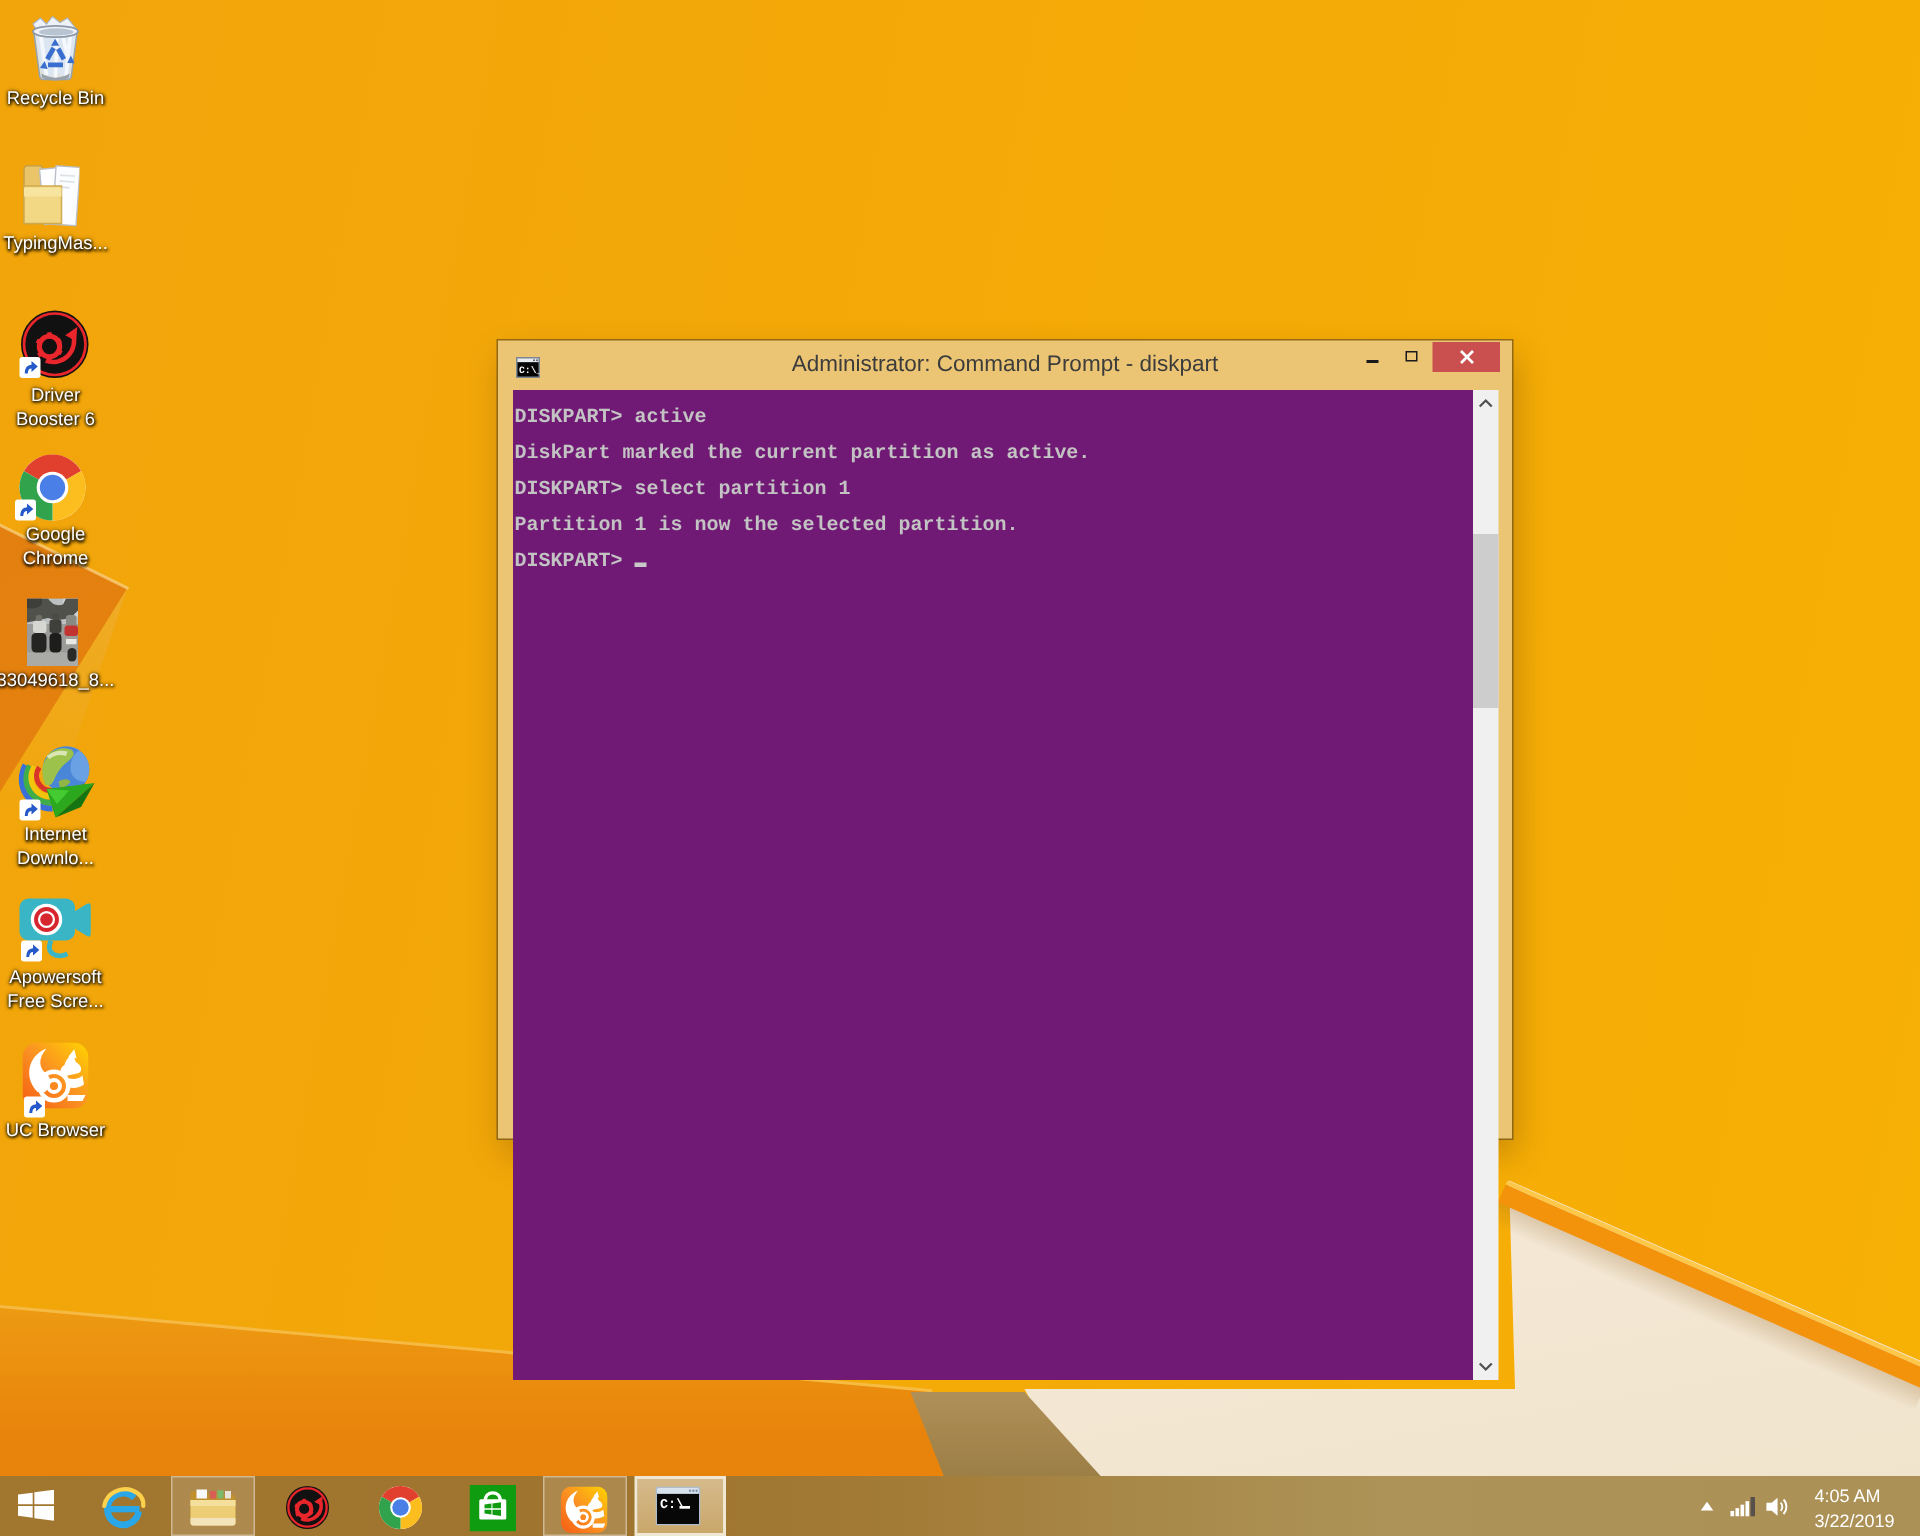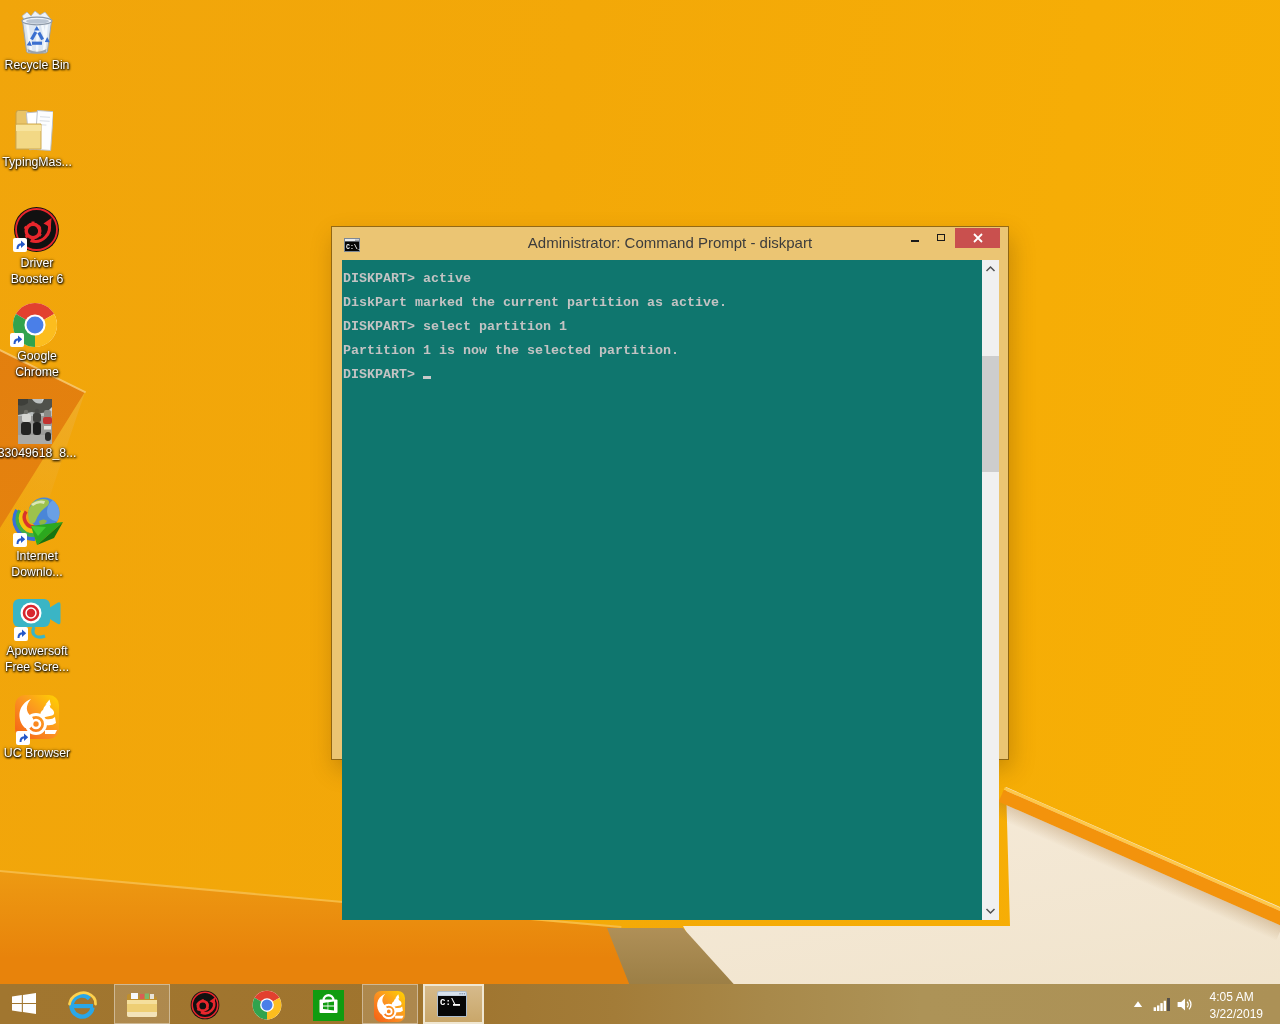--- a/index.html
+++ b/index.html
@@ -40,21 +40,21 @@
 
 #win{left:332px;top:227px;width:676px;height:532px;background:#ebc573;
  box-shadow:0 0 0 1px rgba(110,80,25,.7),3px 10px 22px rgba(70,40,0,.28);}
 #title{position:absolute;left:0;top:0;width:100%;height:33px;
  font-size:15px;color:#3c3c3c;text-align:center;line-height:32px;}
 #cicon{position:absolute;left:12px;top:10px;}
 #btnMin{position:absolute;left:579px;top:13px;width:8px;height:2px;background:#1a1a1a;}
 #btnMax{position:absolute;left:605px;top:7px;width:6px;height:5px;border:1.5px solid #1a1a1a;}
 #btnCls{position:absolute;left:623px;top:1px;width:45px;height:20px;background:#c9504e;
  display:flex;align-items:center;justify-content:center;}
-#console{position:absolute;left:10px;top:33px;width:640px;height:660px;background:#0f766e;
+#console{position:absolute;left:10px;top:33px;width:640px;height:660px;background:#701a75;
  overflow:hidden;}
 #console pre{margin:0;padding:13px 0 0 1px;font-family:"Liberation Mono",monospace;
  font-weight:bold;font-size:13.34px;line-height:12px;color:#c3c3c3;letter-spacing:0;}
 #sbar{position:absolute;left:650px;top:33px;width:17px;height:660px;background:#f0f0f0;}
 #sthumb{position:absolute;left:0px;top:96px;width:17px;height:116px;background:#cdcdcd;}
 
 
 #tb{left:0;top:984px;width:1280px;height:40px;
  background:linear-gradient(90deg,#a1762f 0,#9f742e 34%,#a37c38 48%,#a8894a 60%,#ad9357 72%,#ac9156 100%);}
 .tbtn{position:absolute;top:0;height:38px;border:1px solid rgba(255,255,255,.40);

